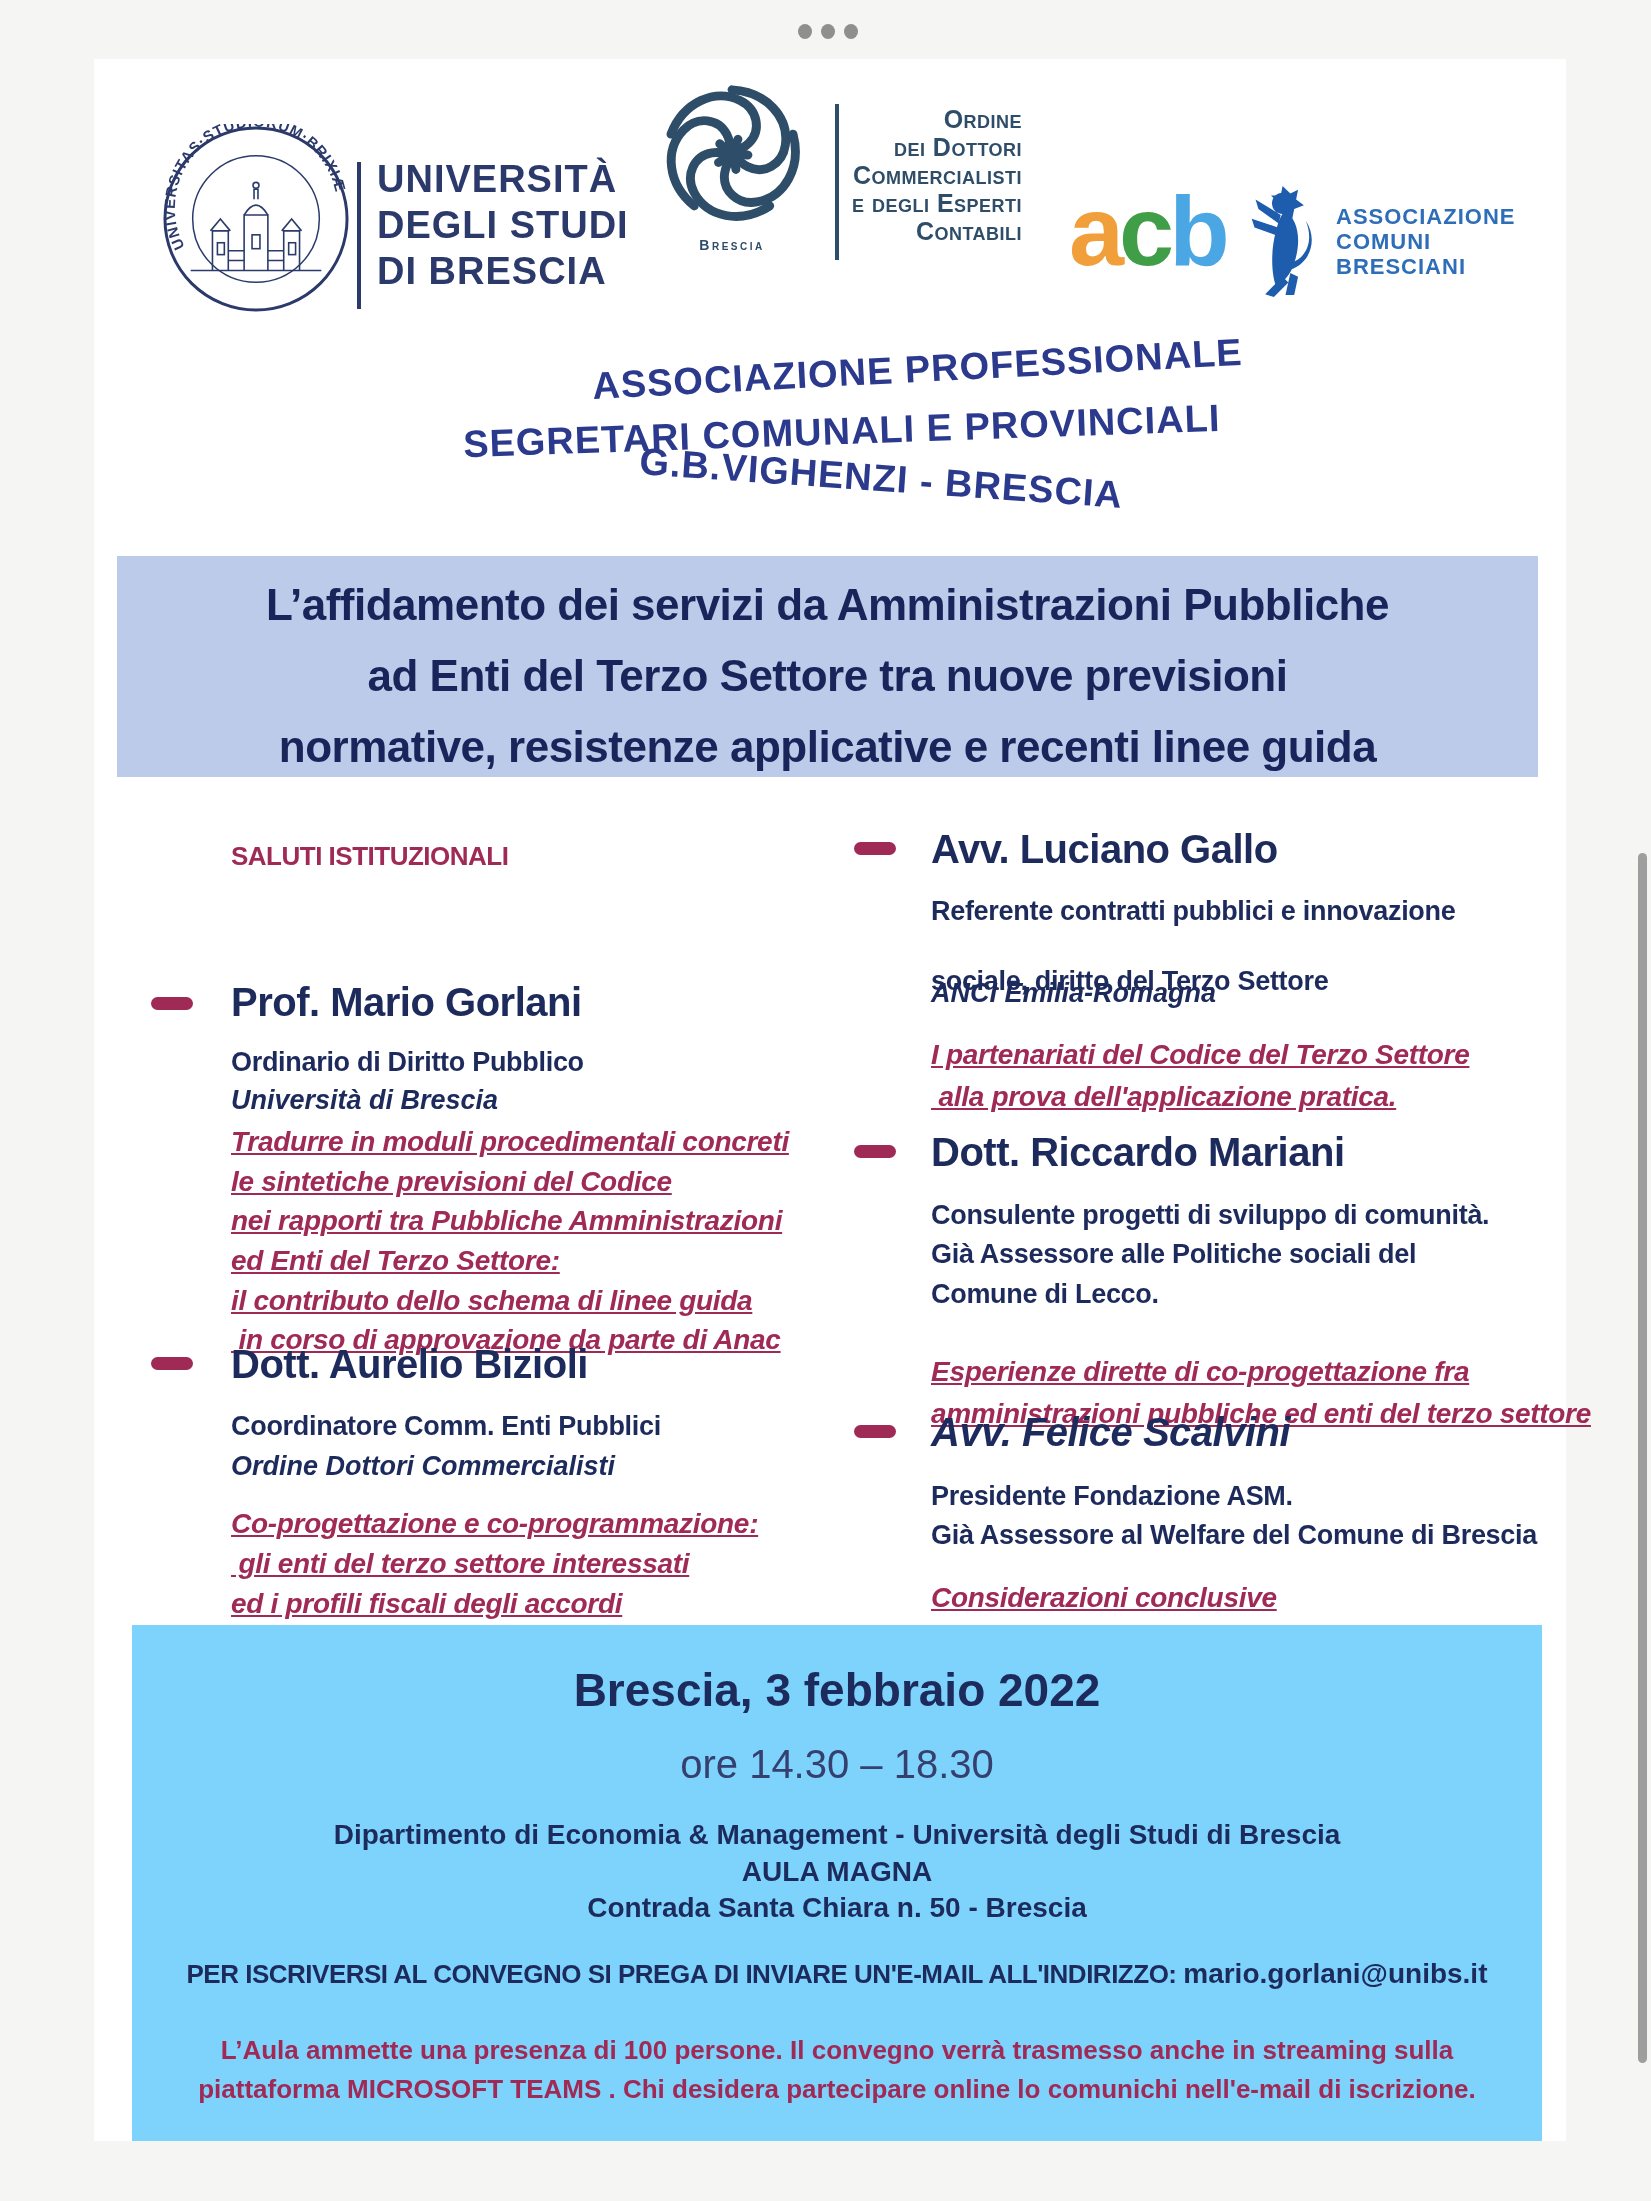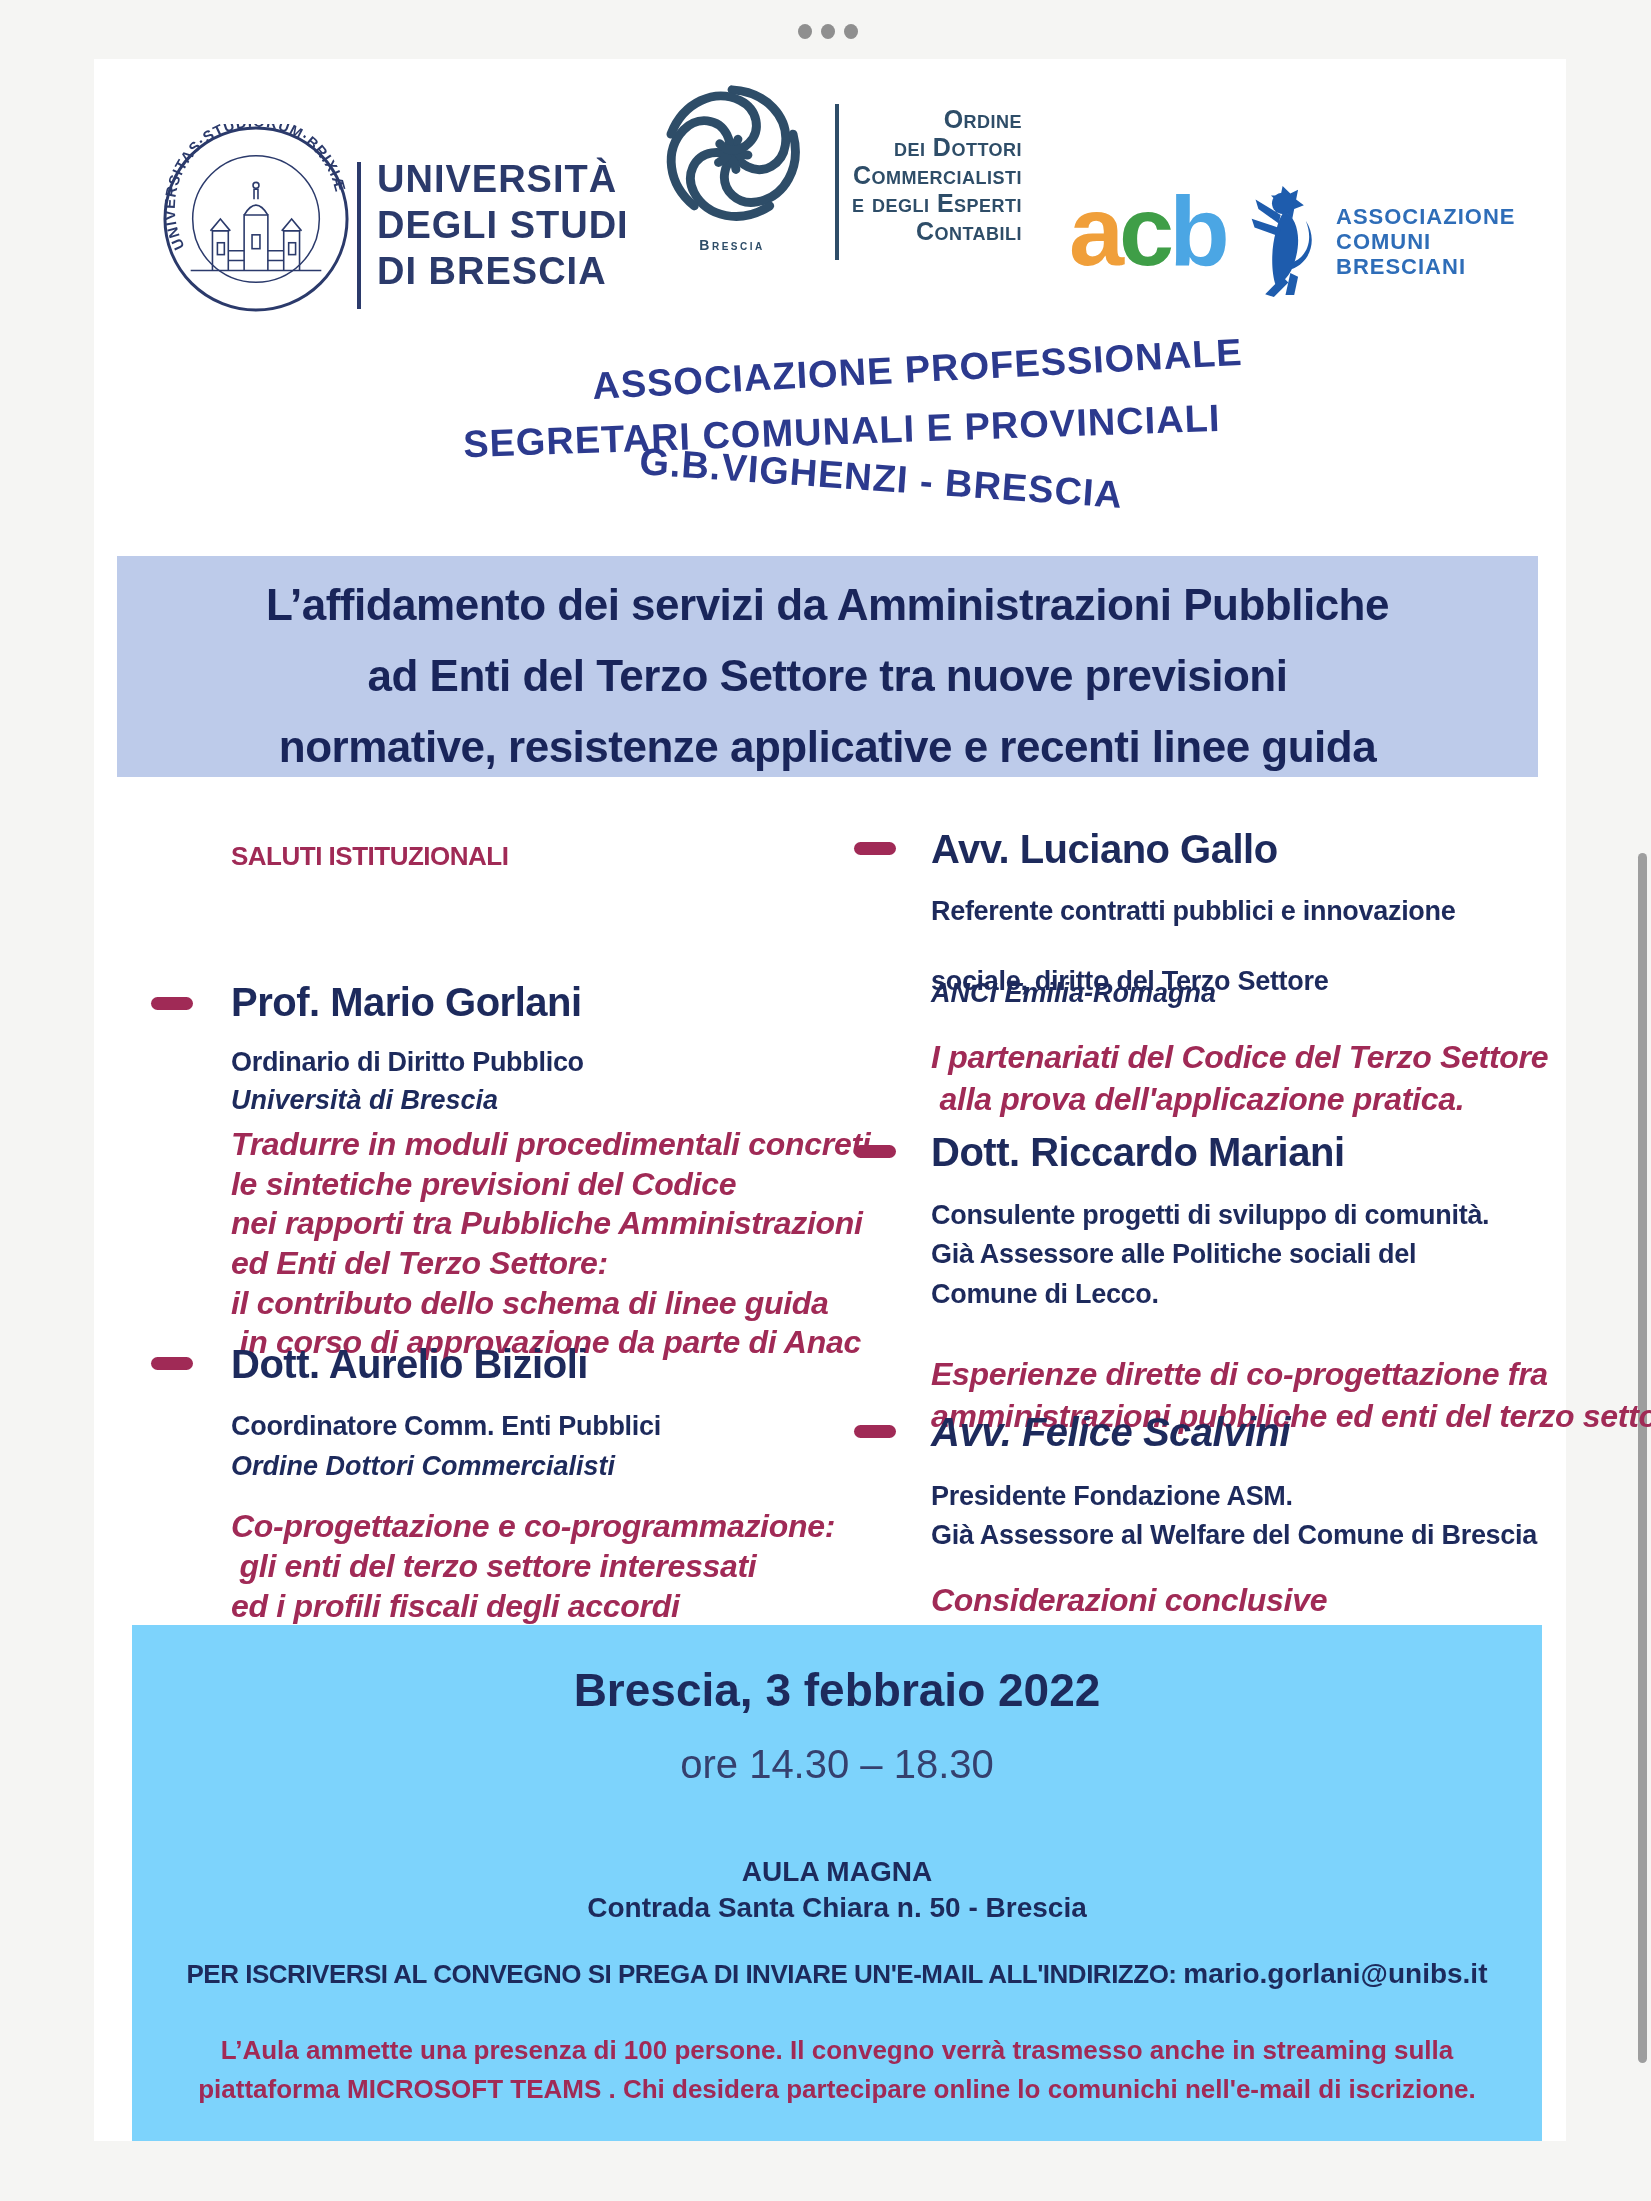--- a/index.html
+++ b/index.html
@@ -42,21 +42,21 @@
   .title-banner{left:23px;top:497px;width:1421px;height:221px;background:#bdcbea;}
   .title-line{position:absolute;left:0;width:100%;text-align:center;color:#19255a;
               font-size:44px;font-weight:700;letter-spacing:-0.5px;white-space:pre;}
 
   
   .saluti{left:137px;top:782px;color:#a02a56;font-weight:700;font-size:26px;letter-spacing:-0.5px;}
   .dash{width:42px;height:13px;border-radius:7px;background:#a02a56;}
   .nm{color:#1d2a5c;font-weight:700;font-size:40px;letter-spacing:-0.5px;white-space:pre;}
   .rl{color:#1d2a5c;font-weight:700;font-size:27px;letter-spacing:-0.3px;white-space:pre;}
   .af{color:#1d2a5c;font-weight:700;font-style:italic;font-size:27px;white-space:pre;}
-  .tp{color:#a02a56;font-weight:700;font-style:italic;font-size:32px;letter-spacing:-0.3px;white-space:pre;}
+  .tp{color:#a02a56;font-weight:700;font-style:italic;font-size:28px;letter-spacing:-0.3px;white-space:pre;text-decoration:underline;}
 
   
   .footer-banner{left:38px;top:1566px;width:1410px;height:516px;background:#7dd3fc;}
   .fb{position:absolute;left:0;width:100%;text-align:center;color:#1d2a5c;white-space:pre;}
   .fb-date{top:38px;font-size:46px;font-weight:700;}
   .fb-time{top:117px;font-size:40px;font-weight:400;color:#35406e;}
   .fb-venue{font-size:28px;font-weight:700;}
   .fb-reg{top:333px;font-size:26px;font-weight:700;letter-spacing:-0.5px;}
   .fb-note{font-size:26px;font-weight:700;color:#a02a56;}
 </style>
@@ -189,20 +189,21 @@
 
   <div class="abs dash" style="left:760px;top:1366px;"></div>
   <div class="abs nm" style="left:837px;top:1351px;font-style:italic;">Avv. Felice Scalvini</div>
   <div class="abs rl" style="left:837px;top:1422px;">Presidente Fondazione ASM.</div>
   <div class="abs rl" style="left:837px;top:1461px;">Già Assessore al Welfare del Comune di Brescia</div>
   <div class="abs tp" style="left:837px;top:1523px;">Considerazioni conclusive</div>
 
   <div class="abs footer-banner">
     <div class="fb fb-date">Brescia, 3 febbraio 2022</div>
     <div class="fb fb-time">ore 14.30 – 18.30</div>
+    <div class="fb fb-venue" style="top:194px;">Dipartimento di Economia &amp; Management - Università degli Studi di Brescia</div>
     <div class="fb fb-venue" style="top:231px;">AULA MAGNA</div>
     <div class="fb fb-venue" style="top:267px;">Contrada Santa Chiara n. 50 - Brescia</div>
     <div class="fb fb-reg"><span>PER ISCRIVERSI AL CONVEGNO SI PREGA DI INVIARE UN'E-MAIL ALL'INDIRIZZO:</span><span> </span><span style="font-size:28px;letter-spacing:0;">mario.gorlani@unibs.it</span></div>
     <div class="fb fb-note" style="top:410px;">L’Aula ammette una presenza di 100 persone. Il convegno verrà trasmesso anche in streaming sulla</div>
     <div class="fb fb-note" style="top:449px;">piattaforma MICROSOFT TEAMS . Chi desidera partecipare online lo comunichi nell'e-mail di iscrizione.</div>
   </div>
 
 </div>
 
 

